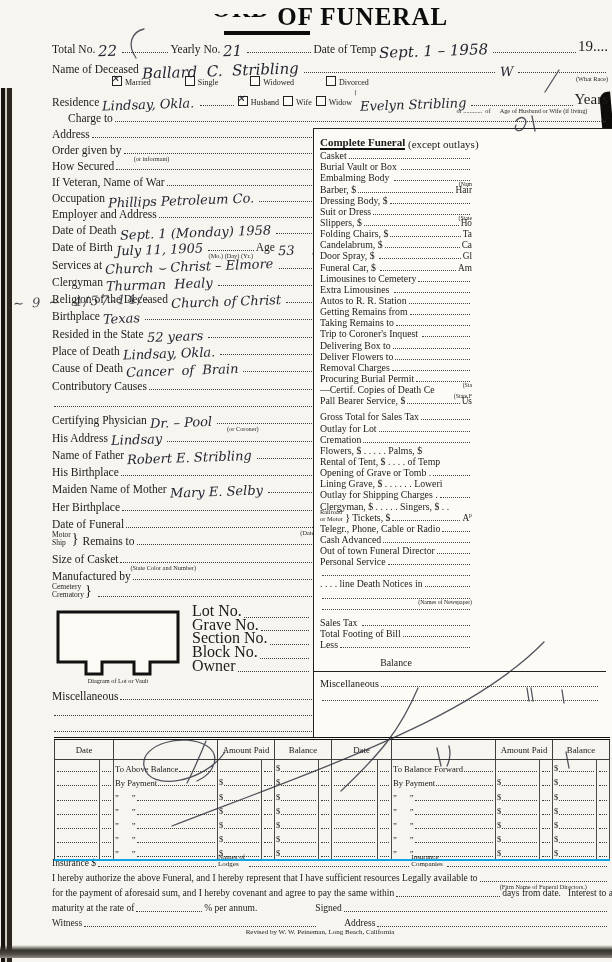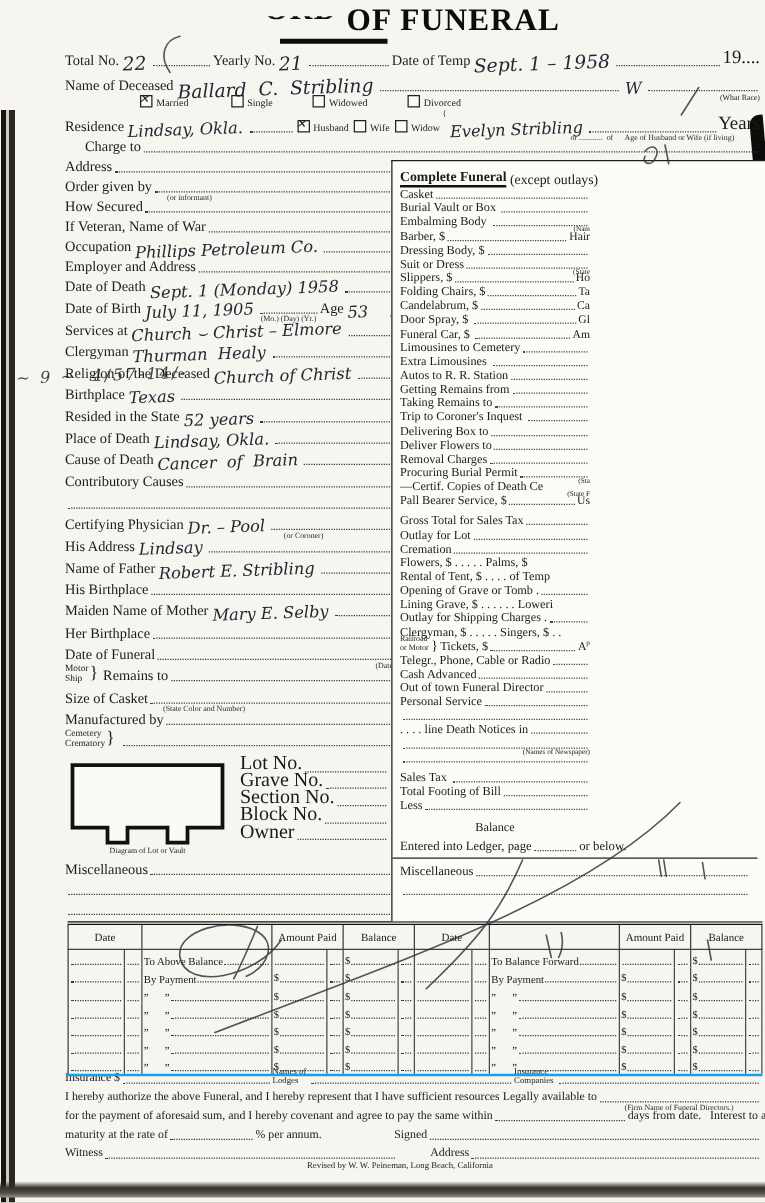--- a/index.html
+++ b/index.html
@@ -557,26 +557,20 @@
           <span class="cfill"></span>
         </div>
         <div class="cline">
           <span class="clbl">Less</span>
           <span class="cfill"></span>
         </div>
         <div class="cgap"></div>
         <div class="cline cbal">
           <span>Balance</span>
         </div>
-        <div class="cline cwide">
-          <span class="clbl">Entered into Ledger, page</span>
-          <span class="cfill" style="flex: 0 0 34px;"></span>
-          <span class="clbl">or below.</span>
-          <span class="cfill" style="border-bottom: none;"></span>
-        </div>
         <div class="chr"></div>
         <div class="cline cwide">
           <span class="clbl">Miscellaneous</span>
           <span class="cfill"></span>
         </div>
         <div class="cline cwide">
           <span class="cfill"></span>
         </div>
       </div>
   </div>

